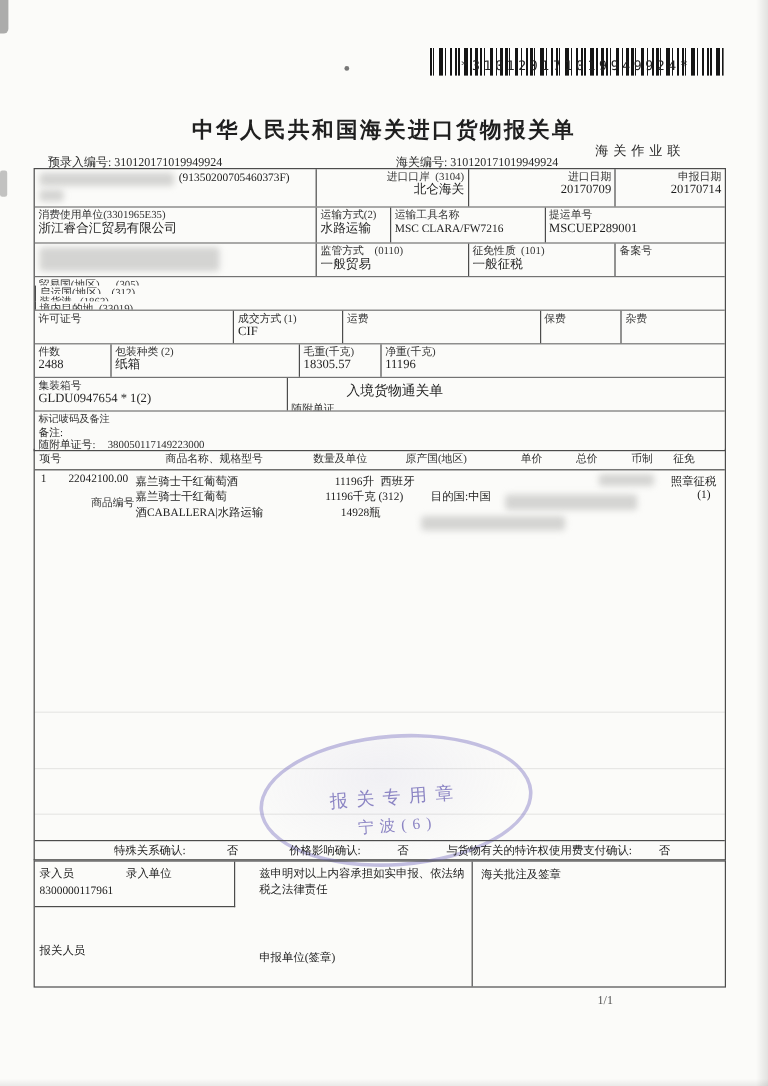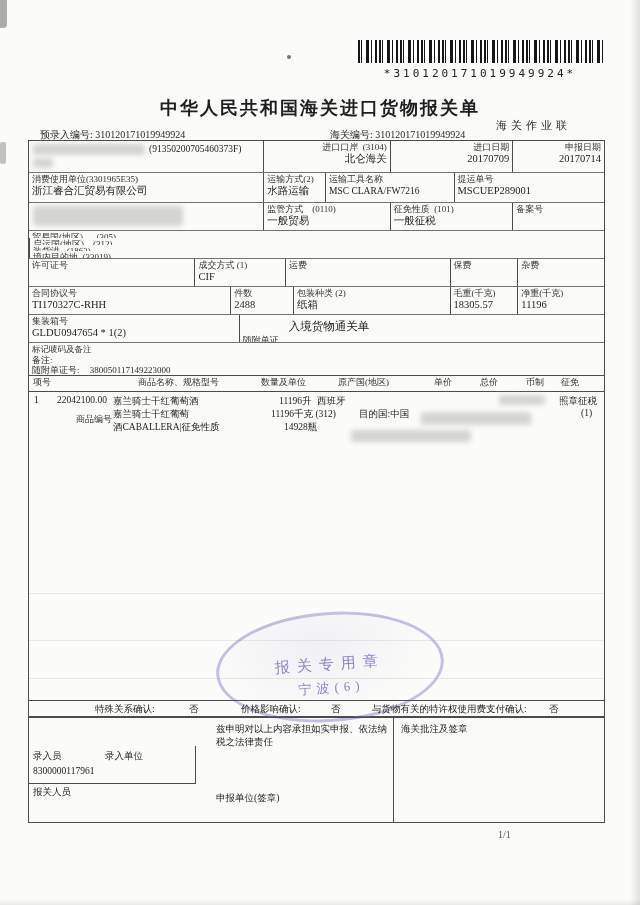--- a/index.html
+++ b/index.html
@@ -21,21 +21,21 @@
   .barcode-bars{
     left:358px;top:40px;width:245px;height:23px;
     background:repeating-linear-gradient(90deg,
       #161616 0 2px, #fff 2px 3px,
       #161616 3px 4px, #fff 4px 8px,
       #161616 8px 11px, #fff 11px 13px,
       #161616 13px 14px, #fff 14px 17px,
       #161616 17px 19px, #fff 19px 21px);
   }
   .barcode-digits{
-    left:352px;top:67px;width:256px;text-align:center;
+    left:352px;top:48px;width:256px;text-align:center;
     font-family:"DejaVu Sans Mono","Liberation Mono",monospace;
     font-size:11px;letter-spacing:3px;color:#222;white-space:nowrap;
   }
   .doc-title{left:0;top:96px;width:640px;text-align:center;font-size:18px;font-weight:bold;letter-spacing:2px;color:#1f1f1f;}
   .copy-label{left:496px;top:118px;font-size:11px;letter-spacing:4px;color:#2a2a2a;}
   .numrow{top:128px;font-size:10px;color:#2a2a2a;white-space:nowrap;}
   
   .tbox{border:1px solid #4c4c4c;box-sizing:border-box;background:transparent;}
   .trow{display:flex;border-top:1px solid #737373;box-sizing:border-box;}
   .trow:first-child{border-top:none;text-align:right;}
@@ -168,24 +168,20 @@
     </div>
     <div class="tcell" style="width:68px;">
       <div class="lbl">保费</div>
     </div>
     <div class="tcell" style="width:87px;">
       <div class="lbl">杂费</div>
     </div>
   </div>
 
   <div class="trow" style="height:28px;">
-    <div class="tcell" style="width:202px;">
-      <div class="lbl">合同协议号</div>
-      <div class="val">TI170327C-RHH</div>
-    </div>
     <div class="tcell" style="width:63px;">
       <div class="lbl">件数</div>
       <div class="val">2488</div>
     </div>
     <div class="tcell" style="width:157px;">
       <div class="lbl">包装种类 (2)</div>
       <div class="val">纸箱</div>
     </div>
     <div class="tcell" style="width:68px;">
       <div class="lbl">毛重(千克)</div>
@@ -243,21 +239,21 @@
     <span class="gi" style="left:288px;top:3px;">西班牙</span>
     <div class="redact" style="left:470px;top:3px;width:46px;height:10px;"></div>
     <span class="gi" style="left:530px;top:3px;">照章征税</span>
 
     <span class="gi" style="left:84px;top:16px;">嘉兰骑士干红葡萄</span>
     <span class="gi" style="left:242px;top:16px;">11196千克 (312)</span>
     <span class="gi" style="left:330px;top:16px;">目的国:中国</span>
     <div class="redact" style="left:392px;top:20px;width:110px;height:13px;"></div>
     <span class="gi" style="left:552px;top:16px;">(1)</span>
 
-    <span class="gi" style="left:84px;top:29px;">酒CABALLERA|征免性质</span>
+    <span class="gi" style="left:84px;top:29px;">酒CABALLERA|水路运输</span>
     <span class="gi" style="left:255px;top:29px;">14928瓶</span>
     <div class="redact" style="left:322px;top:38px;width:120px;height:12px;"></div>
 
     <div class="faintline" style="top:201px;"></div>
     <div class="faintline" style="top:248px;"></div>
     <div class="faintline" style="top:286px;"></div>
 
     <div class="stamp">
       <div class="stamp-l1">报关专用章</div>
       <div class="stamp-l2">宁波(6)</div>
@@ -270,21 +266,21 @@
     <span class="conf" style="left:212px;top:2px;">价格影响确认:</span>
     <span class="conf" style="left:302px;top:2px;">否</span>
     <span class="conf" style="left:343px;top:2px;">与货物有关的特许权使用费支付确认:</span>
     <span class="conf" style="left:520px;top:2px;">否</span>
   </div>
 </div>
 
 <div class="abs tbox" style="left:28px;top:717px;width:577px;height:106px;">
   <div style="position:absolute;left:364px;top:0;width:1px;height:100%;background:#4c4c4c;"></div>
 
-  <div style="position:absolute;left:0;top:0;width:167px;height:38px;border-right:1px solid #4c4c4c;border-bottom:1px solid #4c4c4c;box-sizing:border-box;margin-top:28px;">
+  <div style="position:absolute;left:0;top:0;width:167px;height:38px;border-right:1px solid #4c4c4c;border-bottom:1px solid #4c4c4c;box-sizing:border-box;">
     <span class="footline" style="left:4px;top:4px;">录入员</span>
     <span class="footline" style="left:76px;top:4px;">录入单位</span>
     <span class="footline" style="left:4px;top:20px;">8300000117961</span>
   </div>
 
   <span class="footline" style="left:4px;top:68px;">报关人员</span>
 
   <div style="position:absolute;left:187px;top:5px;width:172px;font-size:9.5px;line-height:13px;color:#222;">兹申明对以上内容承担如实申报、依法纳税之法律责任</div>
   <span class="footline" style="left:187px;top:74px;">申报单位(签章)</span>
 

